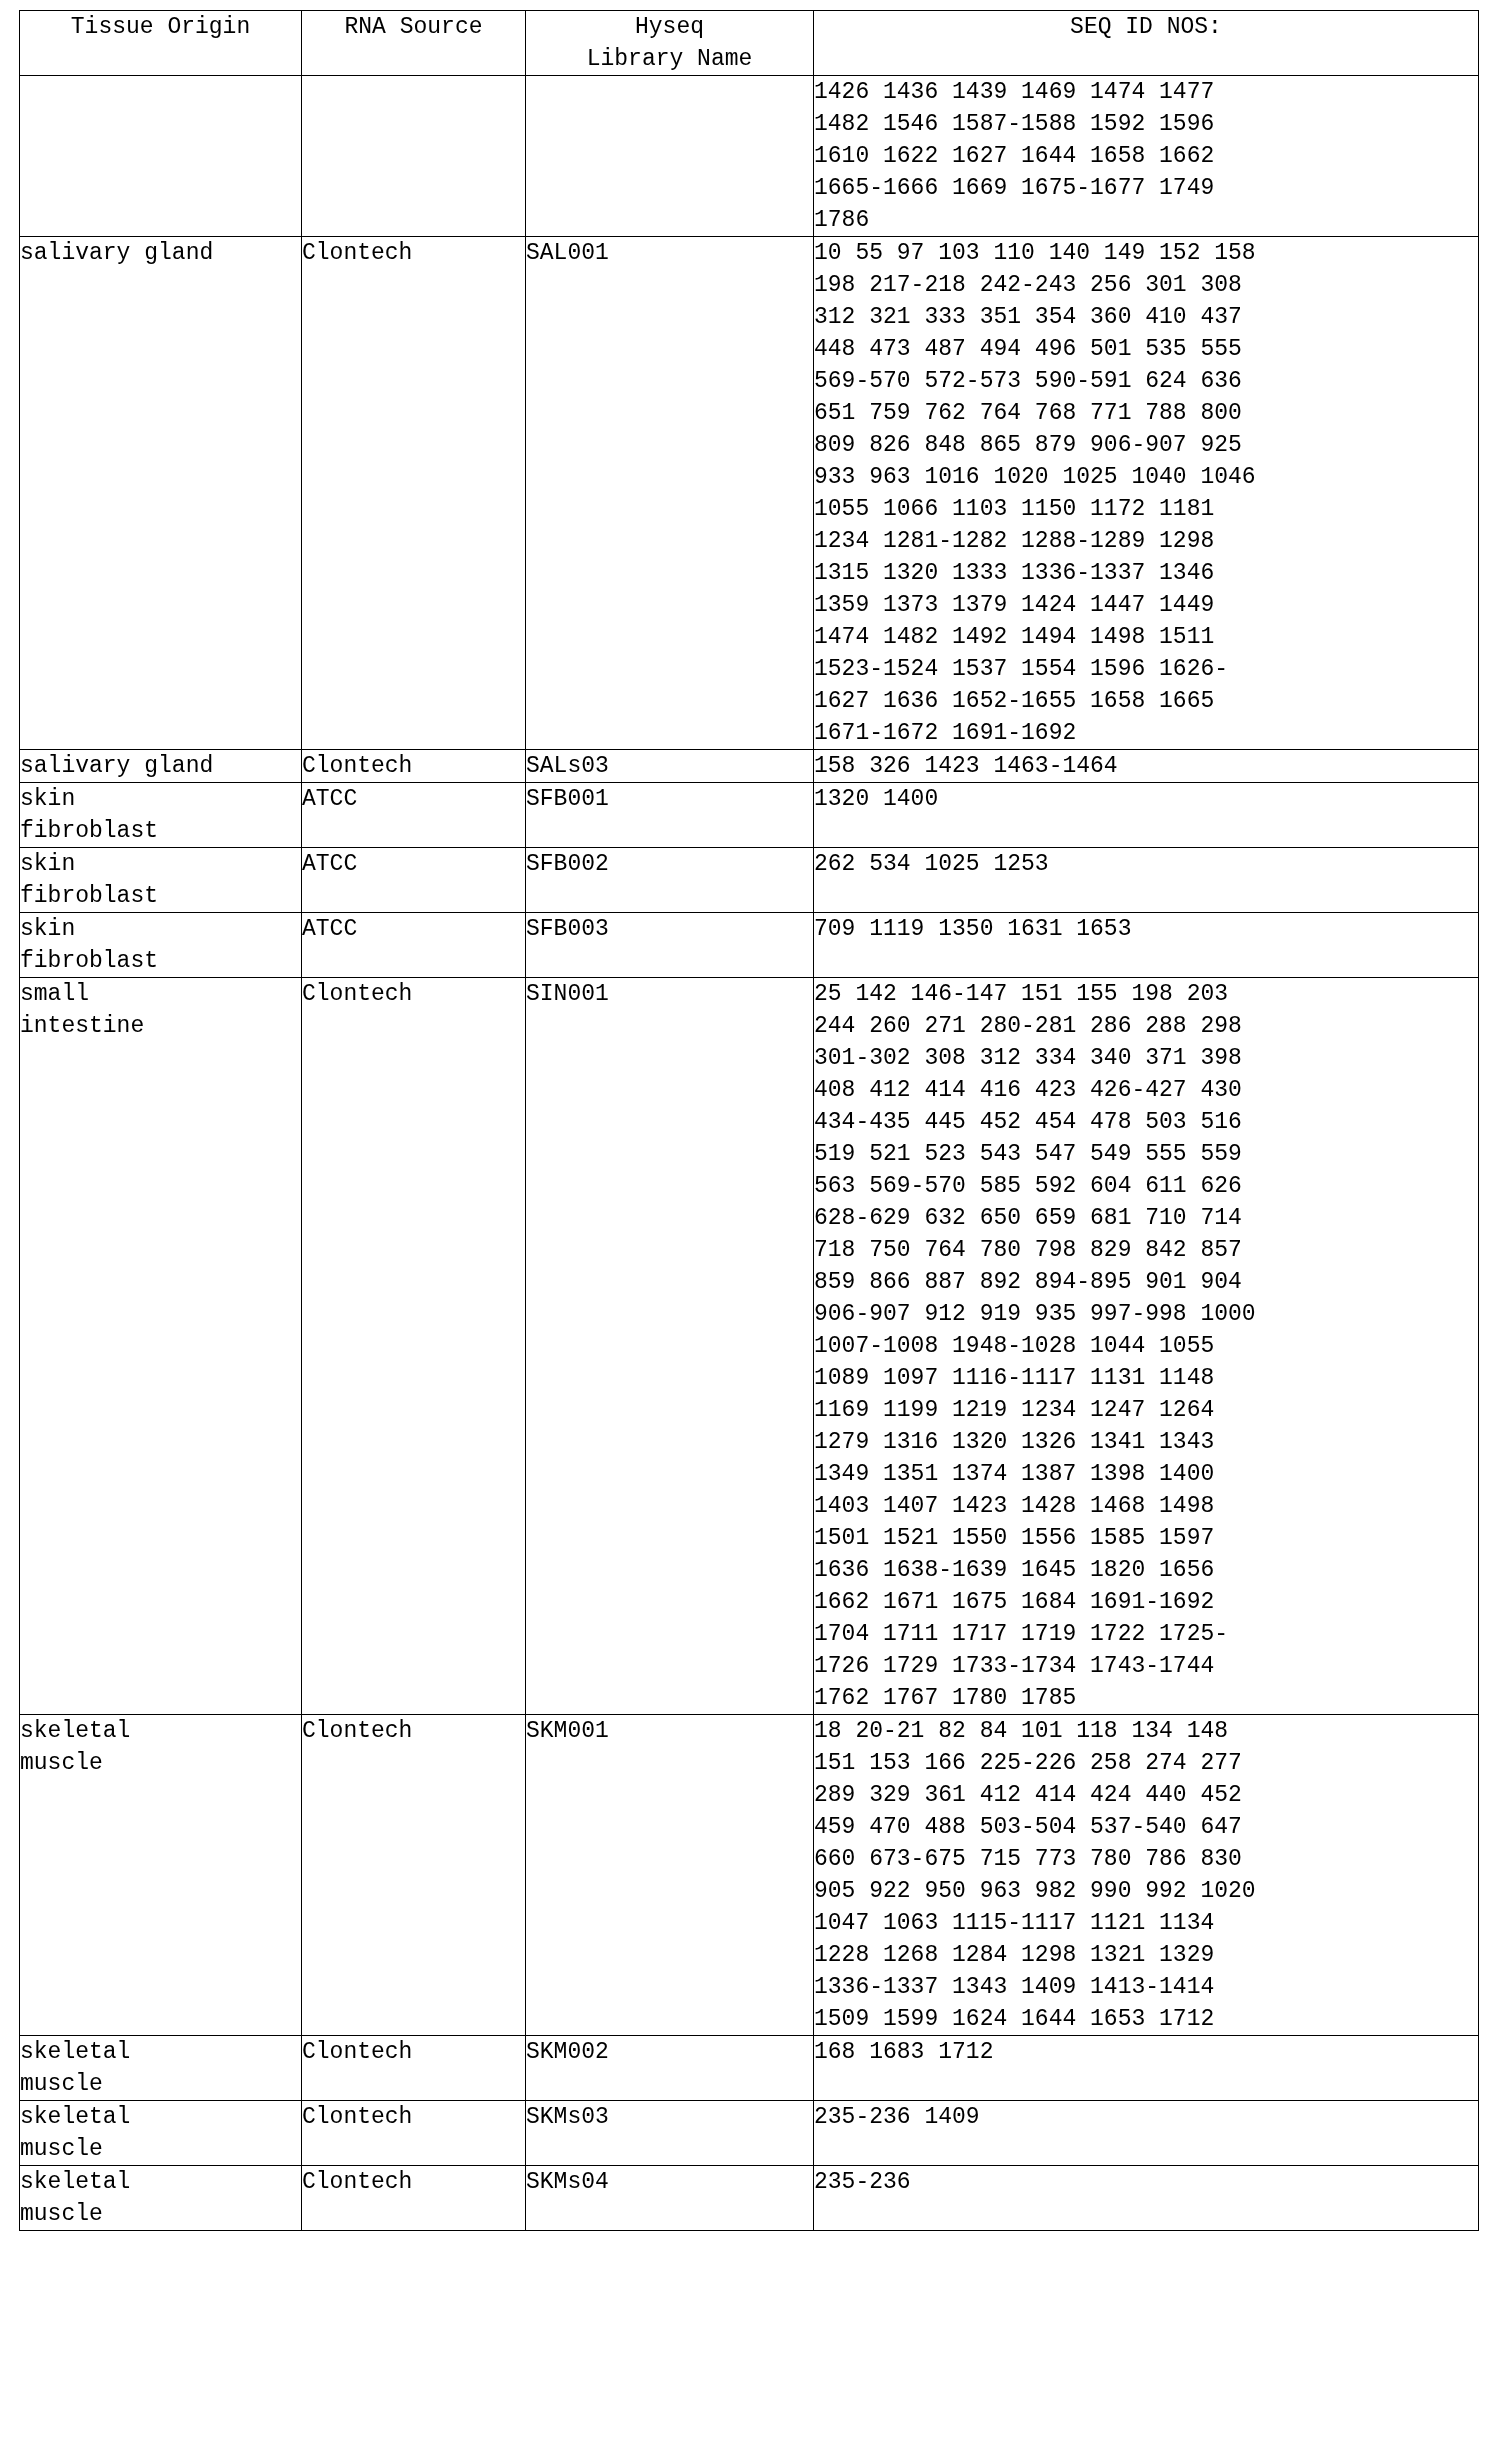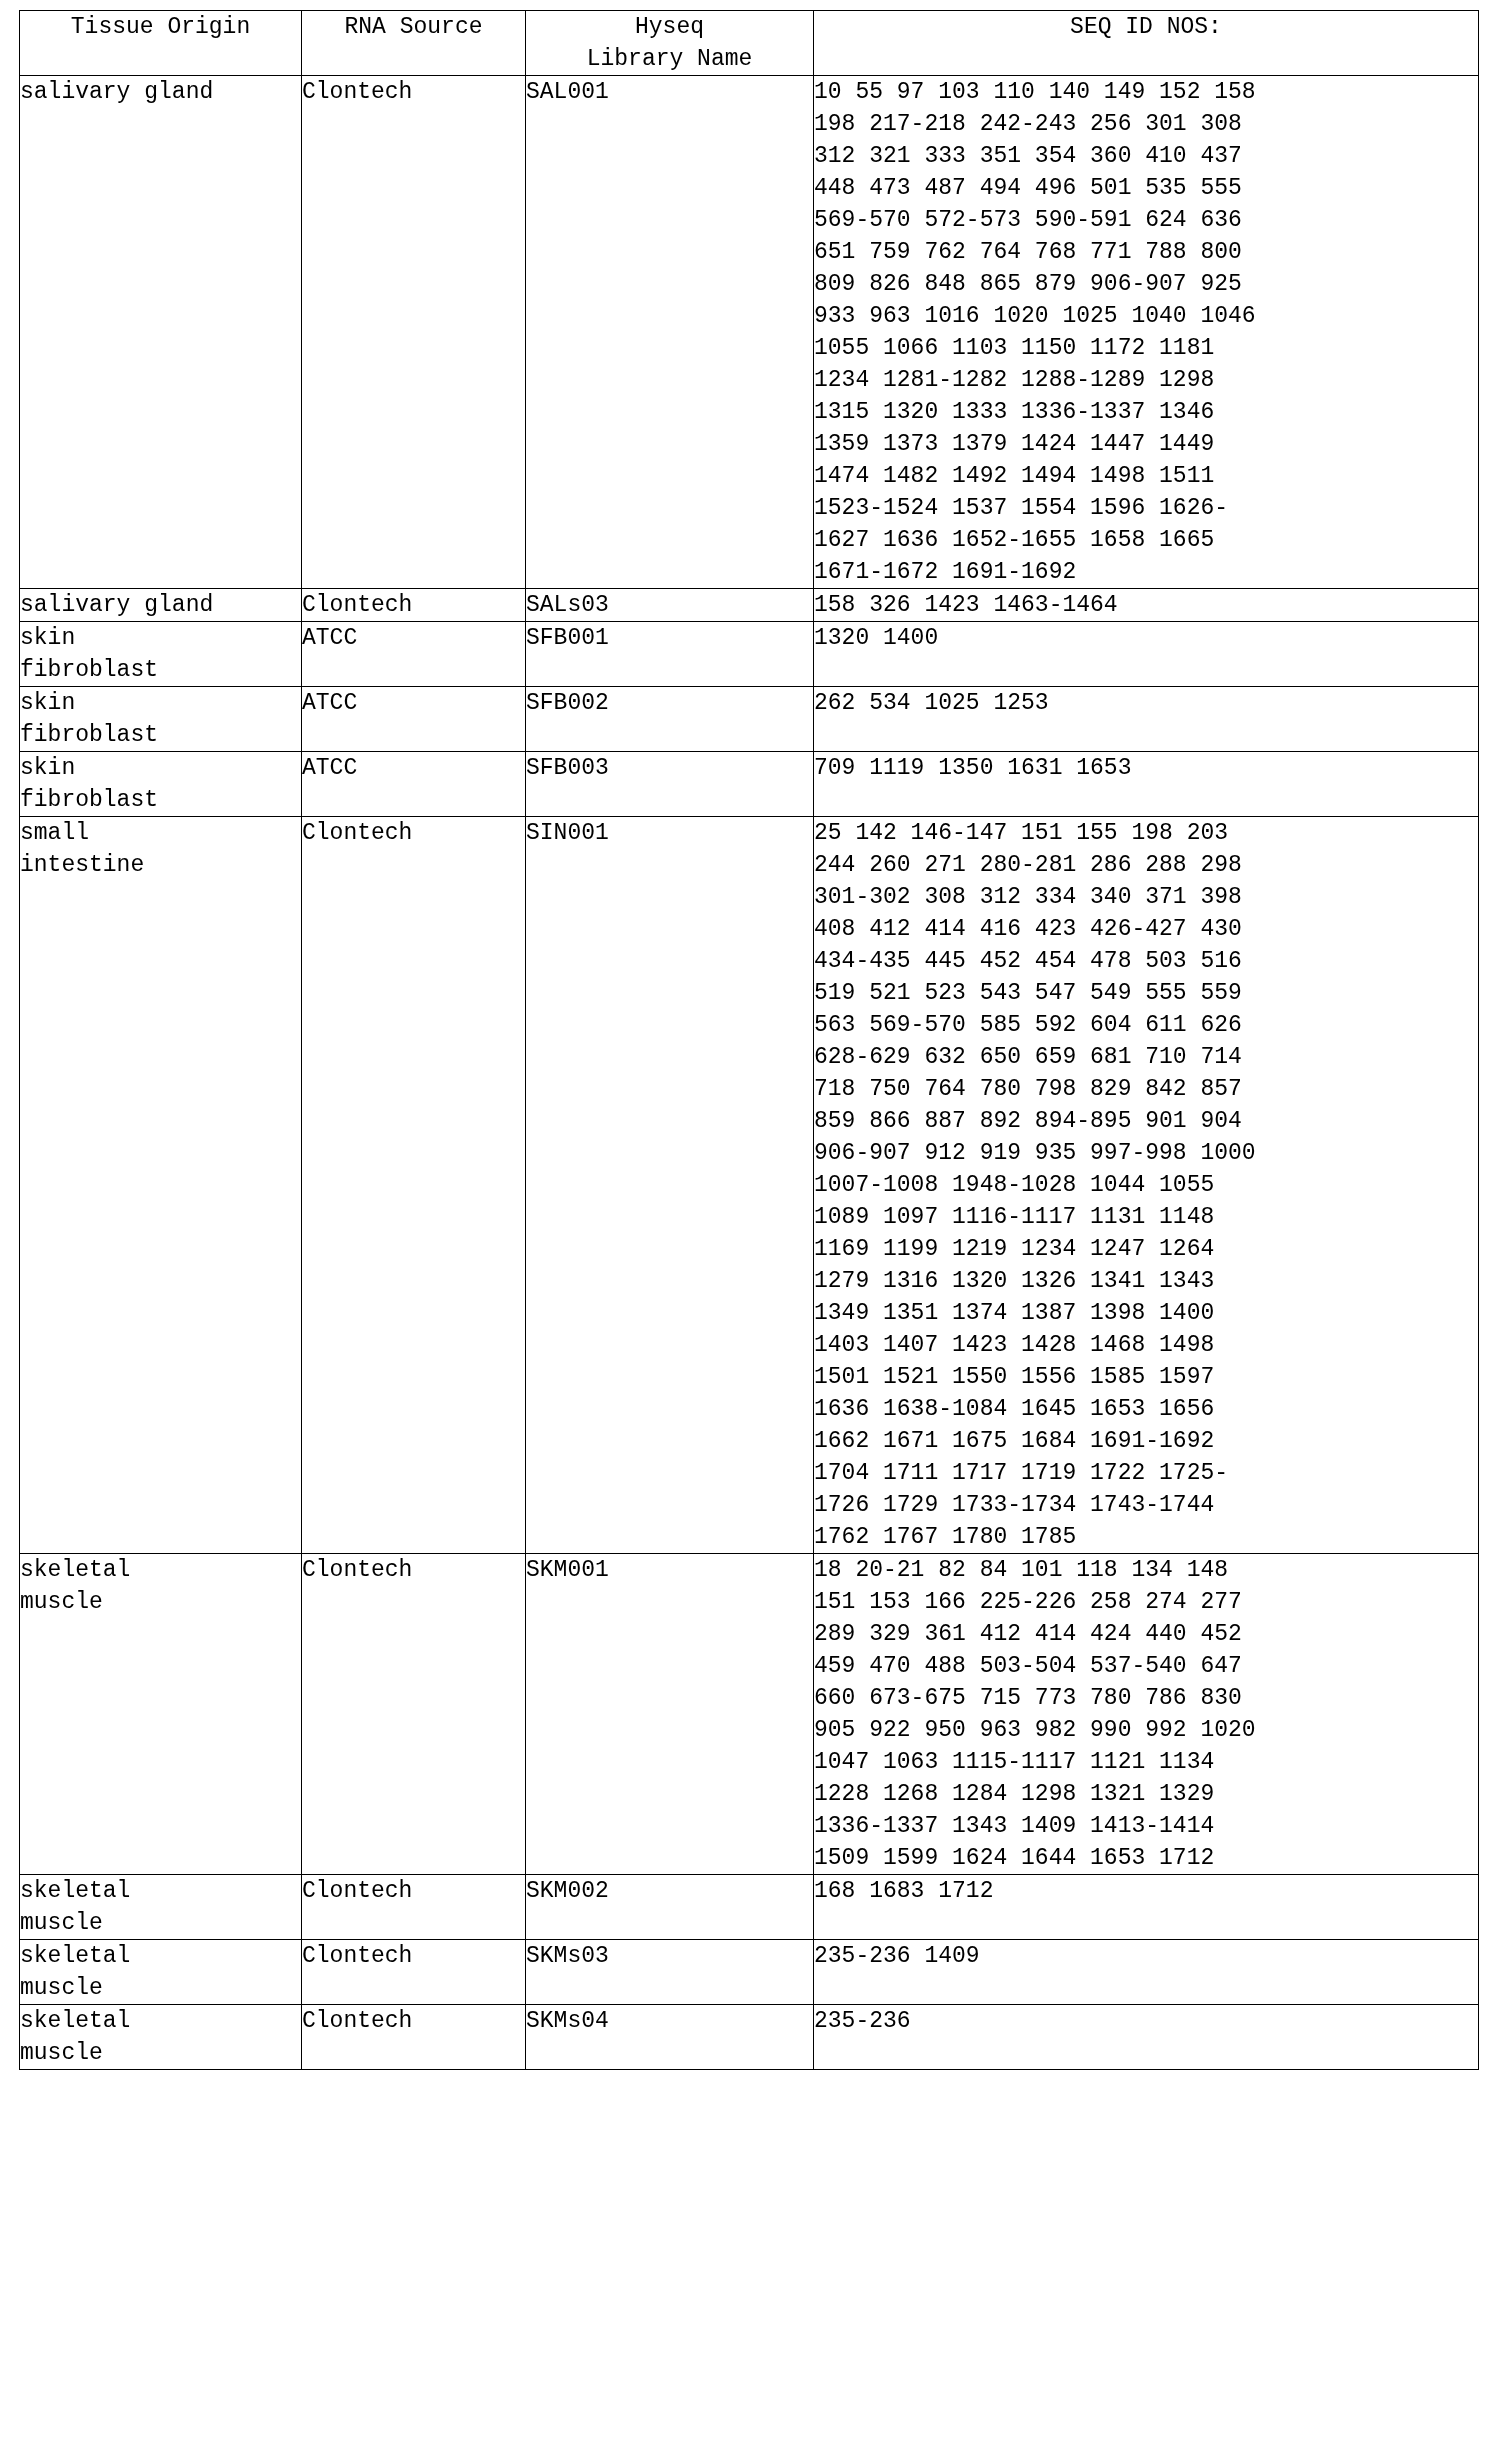--- a/index.html
+++ b/index.html
@@ -95,20 +95,32 @@
             <span class="hdr-line">Hyseq</span>
             <span class="hdr-line">Library Name</span>
           </th>
         <th>
             <span class="hdr-line">SEQ ID NOS:</span>
           </th>
       </tr>
     </thead>
     <tbody>
         <tr>
+          <td class="lbl empty"></td>
+          <td class="lbl empty"></td>
+          <td class="lbl empty"></td>
+          <td class="seq">
+            <span class="seq-line">1426 1436 1439 1469 1474 1477</span>
+            <span class="seq-line">1482 1546 1587-1588 1592 1596</span>
+            <span class="seq-line">1610 1622 1627 1644 1658 1662</span>
+            <span class="seq-line">1665-1666 1669 1675-1677 1749</span>
+            <span class="seq-line">1786</span>
+          </td>
+        </tr>
+        <tr>
           <td class="lbl">
             <span class="lbl-line">salivary gland</span>
           </td>
           <td class="lbl">
             <span class="lbl-line">Clontech</span>
           </td>
           <td class="lbl">
             <span class="lbl-line">SAL001</span>
           </td>
           <td class="seq">
@@ -212,21 +224,21 @@
             <span class="seq-line">718 750 764 780 798 829 842 857</span>
             <span class="seq-line">859 866 887 892 894-895 901 904</span>
             <span class="seq-line">906-907 912 919 935 997-998 1000</span>
             <span class="seq-line">1007-1008 1948-1028 1044 1055</span>
             <span class="seq-line">1089 1097 1116-1117 1131 1148</span>
             <span class="seq-line">1169 1199 1219 1234 1247 1264</span>
             <span class="seq-line">1279 1316 1320 1326 1341 1343</span>
             <span class="seq-line">1349 1351 1374 1387 1398 1400</span>
             <span class="seq-line">1403 1407 1423 1428 1468 1498</span>
             <span class="seq-line">1501 1521 1550 1556 1585 1597</span>
-            <span class="seq-line">1636 1638-1084 1645 1653 1656</span>
+            <span class="seq-line">1636 1638-1639 1645 1820 1656</span>
             <span class="seq-line">1662 1671 1675 1684 1691-1692</span>
             <span class="seq-line">1704 1711 1717 1719 1722 1725-</span>
             <span class="seq-line">1726 1729 1733-1734 1743-1744</span>
             <span class="seq-line">1762 1767 1780 1785</span>
           </td>
         </tr>
         <tr>
           <td class="lbl">
             <span class="lbl-line">skeletal</span>
             <span class="lbl-line">muscle</span>

